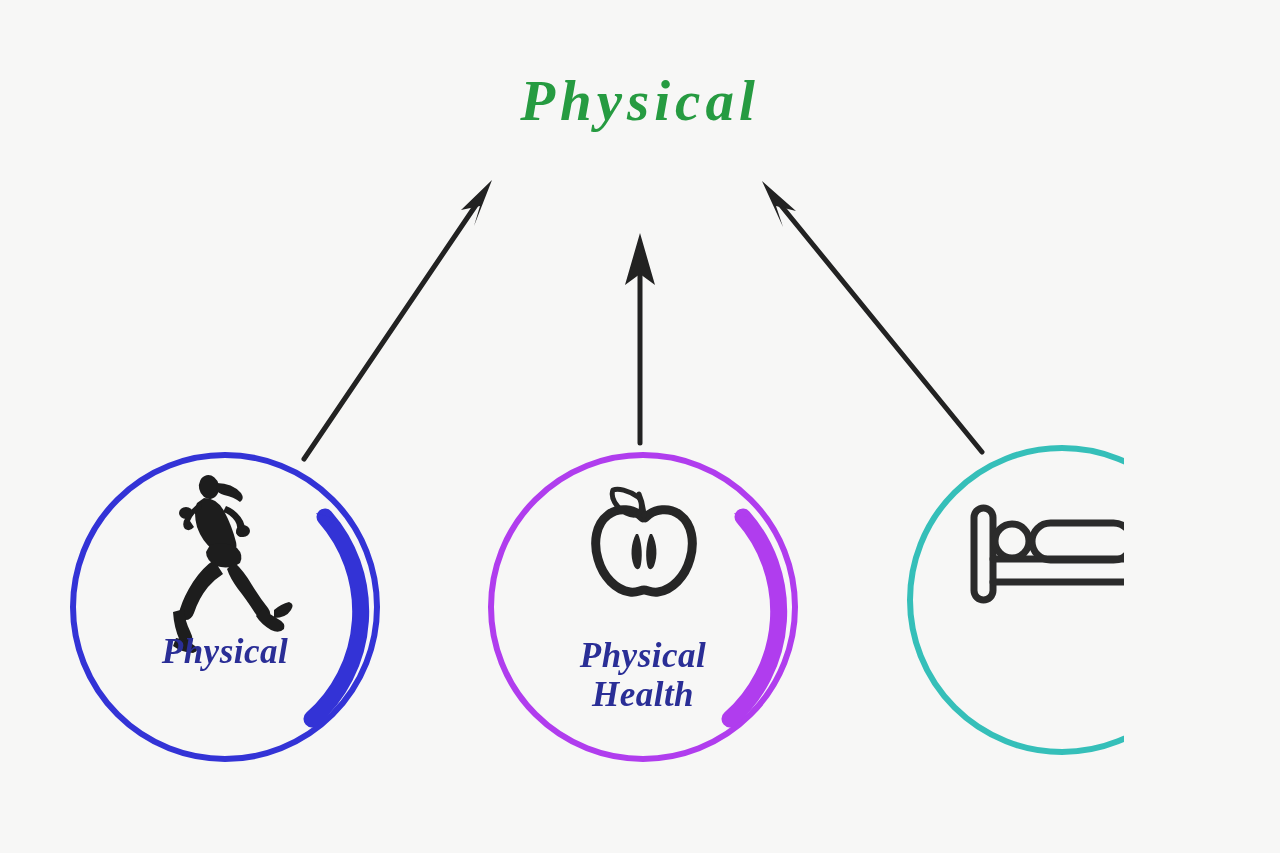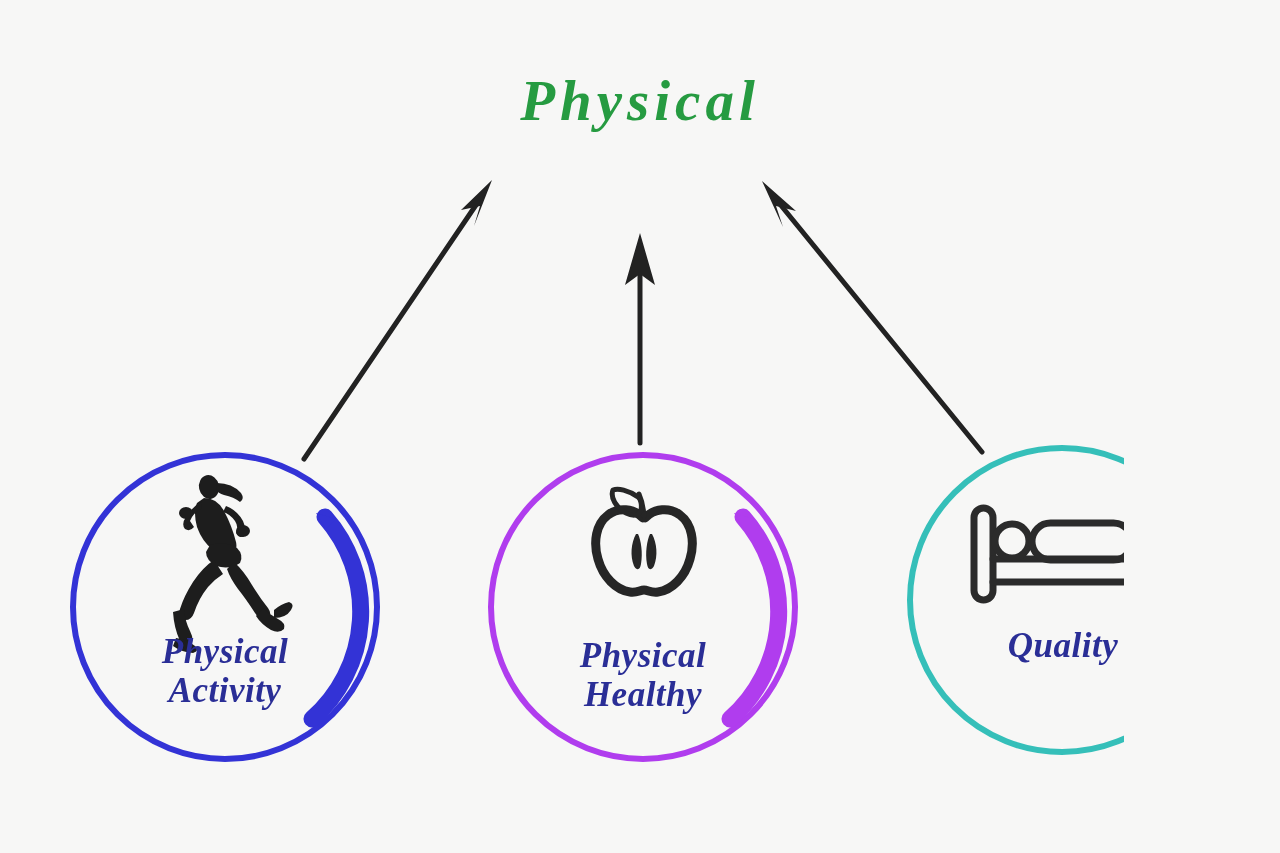--- a/index.html
+++ b/index.html
@@ -204,25 +204,23 @@
       </g>
     </g>
   </svg>
 
   <div class="title-block">
     <span class="title-line">Physical</span>
   </div>
 
   <div class="node-label label-1">
     <span>Physical</span>
-    <span>Activity</span>
   </div>
 
   <div class="node-label label-2">
     <span>Physical</span>
-    <span>Healthy</span>
+    <span>Health</span>
   </div>
 
   <div class="node-label label-3">
-    <span>Quality</span>
   </div>
 
 </div>
 
 </body></html>

